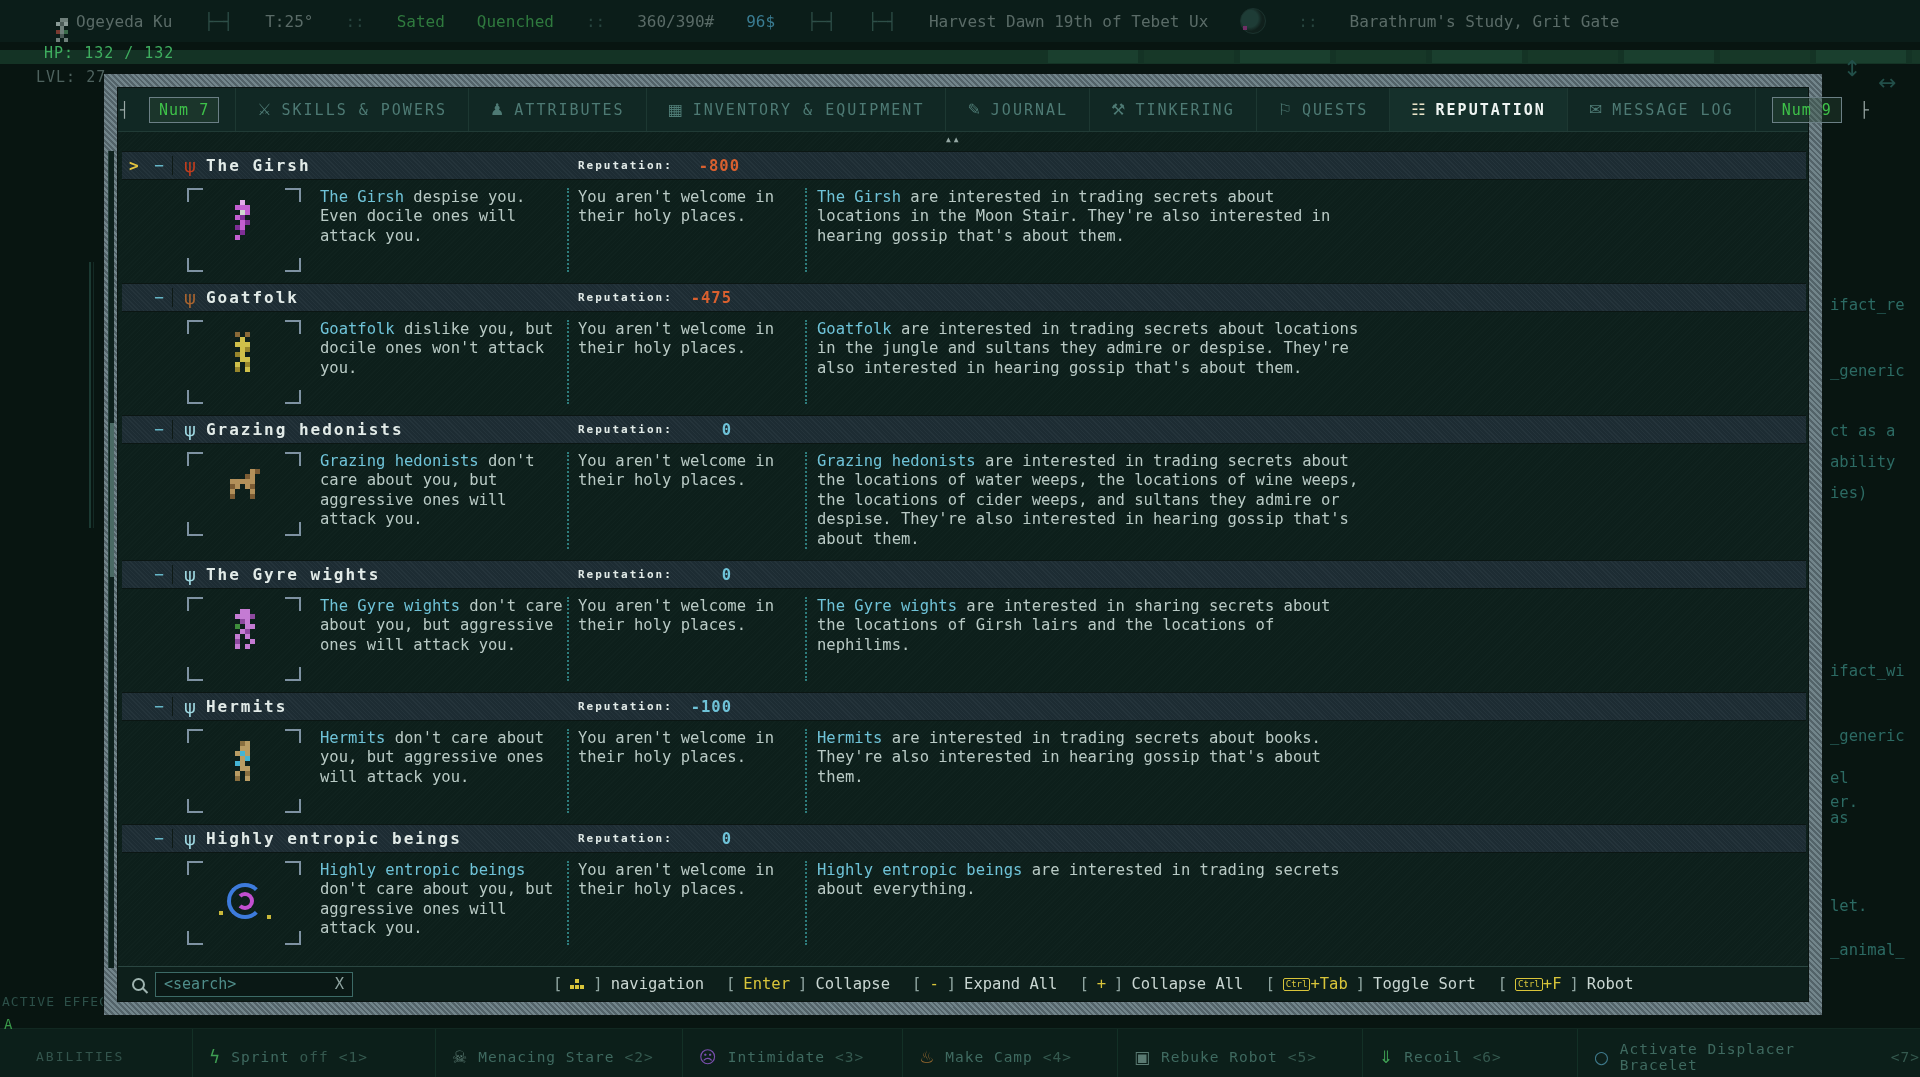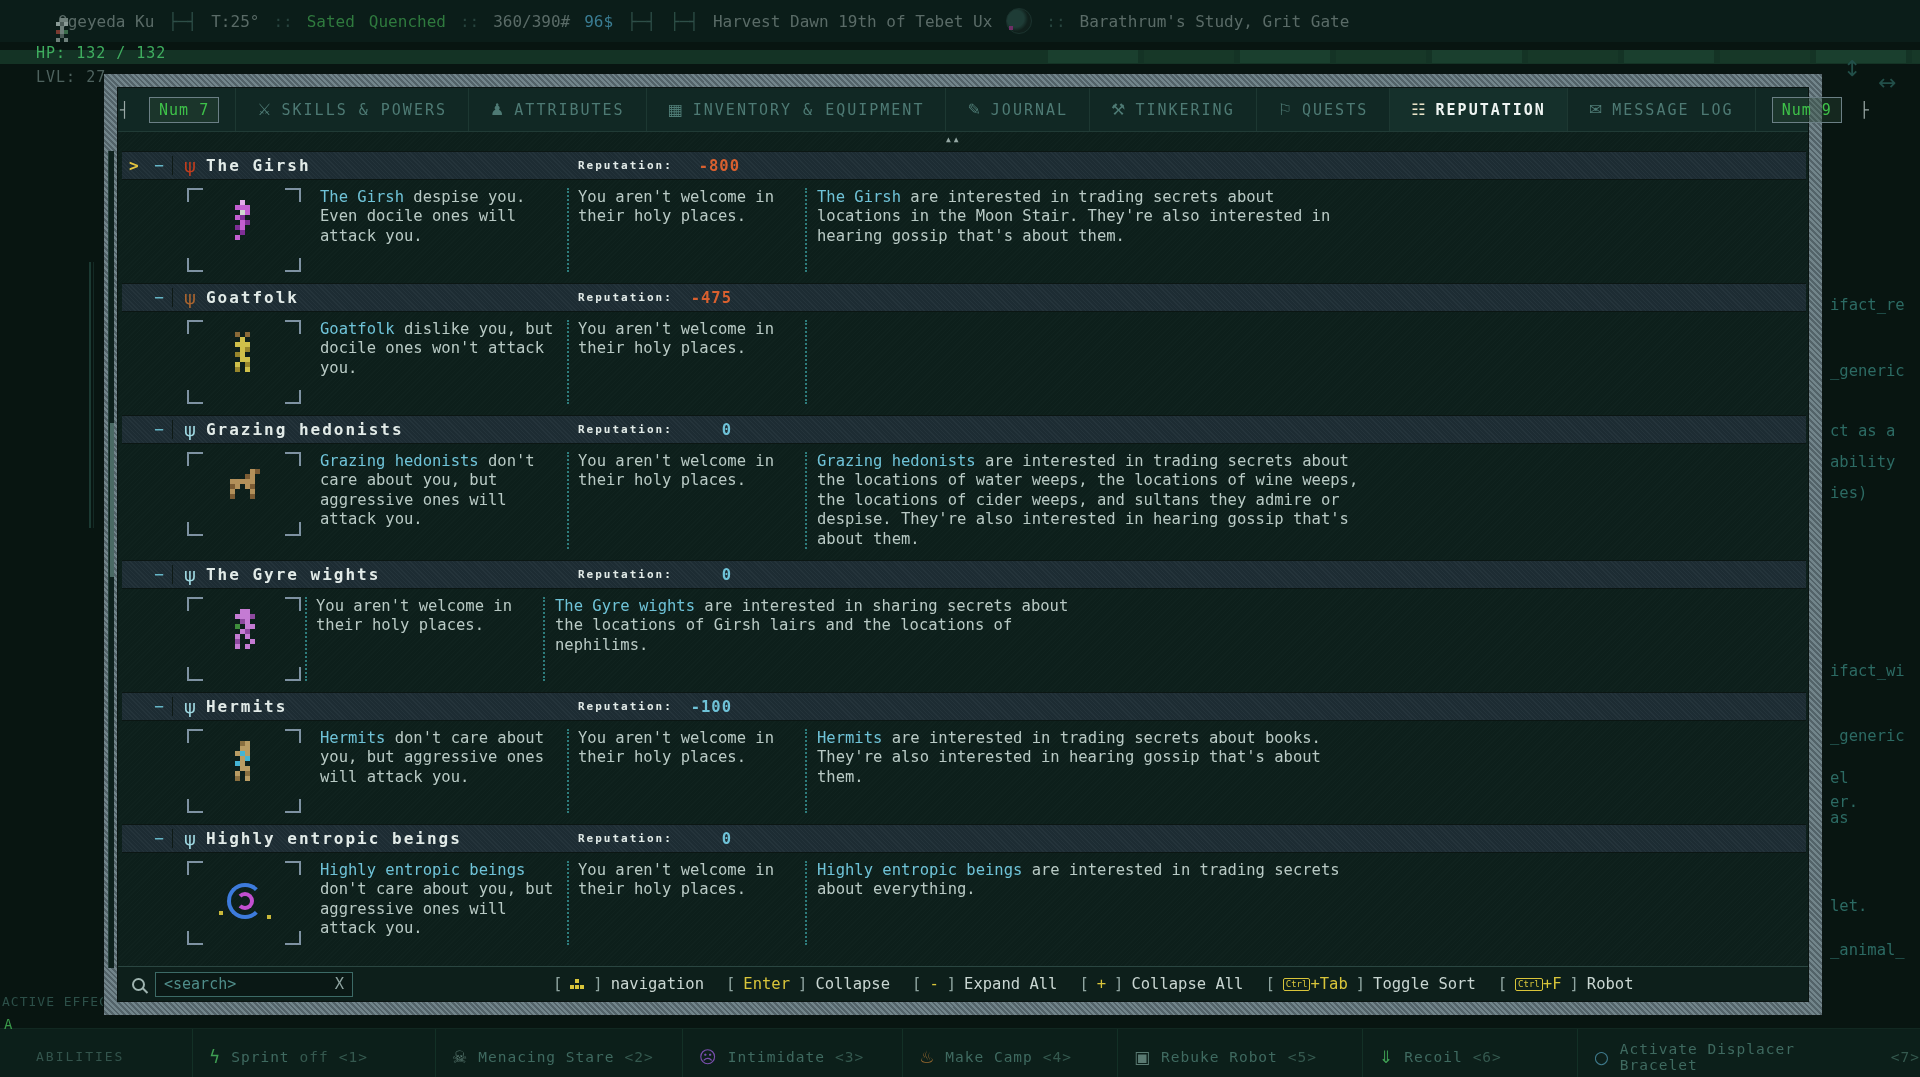--- a/index.html
+++ b/index.html
@@ -7,21 +7,21 @@
   body {
     position:relative;
     background:#081511;
     font-family:"DejaVu Sans Mono", monospace;
     color:#b9cac5;
   }
 
   
   .topbar {
     position:absolute; left:0; top:0; width:1920px; height:42px;
-    background:#0b1d19; display:flex; align-items:center; gap:14px;
+    background:#0b1d19; display:flex; align-items:center; gap:32px;
     padding-left:14px; font-size:16px; color:#5f706c; z-index:1; white-space:nowrap;
   }
   .tb-sep { color:#2e4f48; }
   .tb-colon { color:#27443e; }
   .tb-green { color:#2f7a3e; }
   .tb-blue { color:#3a7c92; }
   .tb-dim { color:#5a6b67; }
   .stat { margin-right:4px; }
   .stat.accent { color:#3a7c92; }
   .stat.semi { color:#3f6a74; }
@@ -30,21 +30,21 @@
   .moon-icon {
     width:26px; height:26px; border-radius:50%;
     background:radial-gradient(circle at 35% 40%, #1e3c36 0 40%, #10201c 60%);
     border:1px solid #1b332e; position:relative;
   }
   .moon-icon::after {
     content:''; position:absolute; left:2px; bottom:3px; width:4px; height:4px; background:#6e2f66;
   }
   .hp-strip { position:absolute; left:0; top:50px; width:1920px; height:14px; background:#143325; z-index:1; }
   .hp-seg { position:absolute; top:0; height:13px; width:90px; background:#1a3f2e; }
-  .hp-text { position:absolute; left:36px; top:44px; font-size:15px; letter-spacing:1px; color:#3fae5f; z-index:2; }
+  .hp-text { position:absolute; left:44px; top:44px; font-size:15px; letter-spacing:1px; color:#3fae5f; z-index:2; }
   .lvl-text { position:absolute; left:36px; top:68px; font-size:15px; letter-spacing:1px; color:#4e625e; z-index:2; }
 
   .bg-vline { position:absolute; left:89px; top:262px; height:266px; width:5px;
     border-left:2px solid #1b3a33; border-right:1px solid #142a25; z-index:1; }
   .bg-arrow { position:absolute; color:#224f49; font-size:22px; z-index:1; font-family:"DejaVu Sans", sans-serif; }
   .fragment { position:absolute; left:1830px; color:#2c6a63; font-size:15.5px; z-index:1; white-space:pre; }
 
   .active-effects-label { position:absolute; left:2px; top:994px; font-size:13px; letter-spacing:1px; color:#2c4f48; z-index:2; }
   .row-hotkey { position:absolute; left:4px; top:1016px; font-size:14px; color:#3a9a4a; z-index:2; }
 
@@ -362,20 +362,23 @@
               <span class="corner tl"></span>
               <span class="corner tr"></span>
               <span class="corner bl"></span>
               <span class="corner br"></span>
               <span class="sprite-px" style="width: 5px; height: 5px; background: transparent; box-shadow: rgb(138, 106, 56) 10px 0px 0px 0px, rgb(138, 106, 56) 20px 0px 0px 0px, rgb(207, 192, 74) 15px 5px 0px 0px, rgb(207, 192, 74) 10px 10px 0px 0px, rgb(207, 192, 74) 15px 10px 0px 0px, rgb(207, 192, 74) 20px 10px 0px 0px, rgb(207, 192, 74) 15px 15px 0px 0px, rgb(151, 134, 44) 20px 15px 0px 0px, rgb(151, 134, 44) 10px 20px 0px 0px, rgb(207, 192, 74) 15px 20px 0px 0px, rgb(207, 192, 74) 15px 25px 0px 0px, rgb(207, 192, 74) 20px 25px 0px 0px, rgb(207, 192, 74) 10px 30px 0px 0px, rgb(151, 134, 44) 20px 30px 0px 0px, rgb(151, 134, 44) 10px 35px 0px 0px, rgb(207, 192, 74) 20px 35px 0px 0px;"></span>
             </div>
             <div class="f-col col1"><span class="hl">Goatfolk</span> dislike you, but docile ones won't attack you.</div>
             <div class="vsep"></div>
             <div class="f-col col2">You aren't welcome in their holy places.</div>
             <div class="vsep second"></div>
+            <div class="f-col col3">
+              <p><span class="hl">Goatfolk</span> are interested in trading secrets about locations in the jungle and sultans they admire or despise. They're also interested in hearing gossip that's about them.</p>
+            </div>
           </div>
         </div>
         <div class="f-block">
           <div class="f-hdr">
             <span class="f-cursor"></span>
             <span class="f-minus">−</span>
             <span class="f-iconcell">
               <span class="f-glyph" style="color: rgb(158, 215, 224);">ψ</span>
               <span class="f-name">Grazing hedonists</span>
             </span>
@@ -411,20 +414,21 @@
             <span class="f-repvalue" style="color: rgb(111, 195, 216);">0</span>
           </div>
           <div class="f-body">
             <div class="spritebox">
               <span class="corner tl"></span>
               <span class="corner tr"></span>
               <span class="corner bl"></span>
               <span class="corner br"></span>
               <span class="sprite-px" style="width: 5px; height: 5px; background: transparent; box-shadow: rgb(196, 123, 211) 15px 0px 0px 0px, rgb(196, 123, 211) 20px 0px 0px 0px, rgb(196, 123, 211) 10px 5px 0px 0px, rgb(196, 123, 211) 15px 5px 0px 0px, rgb(196, 123, 211) 20px 5px 0px 0px, rgb(142, 74, 160) 25px 5px 0px 0px, rgb(142, 74, 160) 15px 10px 0px 0px, rgb(196, 123, 211) 20px 10px 0px 0px, rgb(63, 143, 60) 10px 15px 0px 0px, rgb(196, 123, 211) 20px 15px 0px 0px, rgb(196, 123, 211) 25px 15px 0px 0px, rgb(196, 123, 211) 15px 20px 0px 0px, rgb(142, 74, 160) 20px 20px 0px 0px, rgb(196, 123, 211) 10px 25px 0px 0px, rgb(196, 123, 211) 20px 25px 0px 0px, rgb(142, 74, 160) 10px 30px 0px 0px, rgb(196, 123, 211) 25px 30px 0px 0px, rgb(196, 123, 211) 10px 35px 0px 0px, rgb(196, 123, 211) 20px 35px 0px 0px;"></span>
             </div>
+            <div class="f-col col1"><span class="hl">The Gyre wights</span> don't care about you, but aggressive ones will attack you.</div>
             <div class="vsep"></div>
             <div class="f-col col2">You aren't welcome in their holy places.</div>
             <div class="vsep second"></div>
             <div class="f-col col3">
               <p><span class="hl">The Gyre wights</span> are interested in sharing secrets about the locations of Girsh lairs and the locations of nephilims.</p>
             </div>
           </div>
         </div>
         <div class="f-block">
           <div class="f-hdr">

